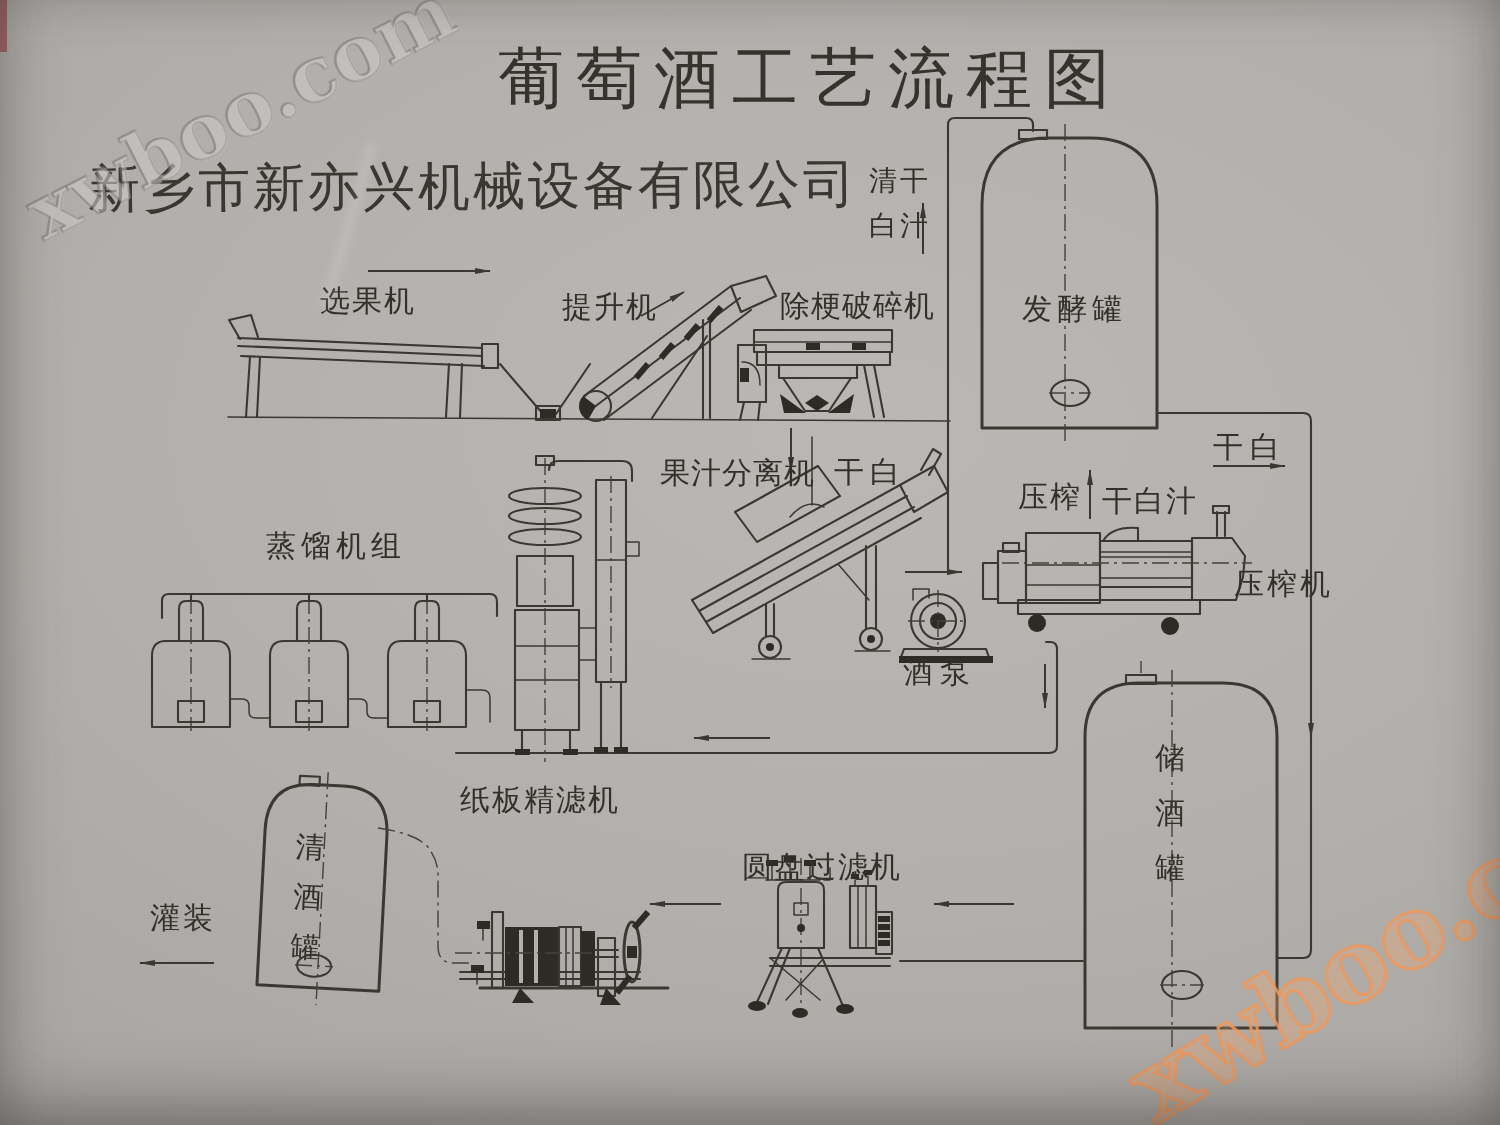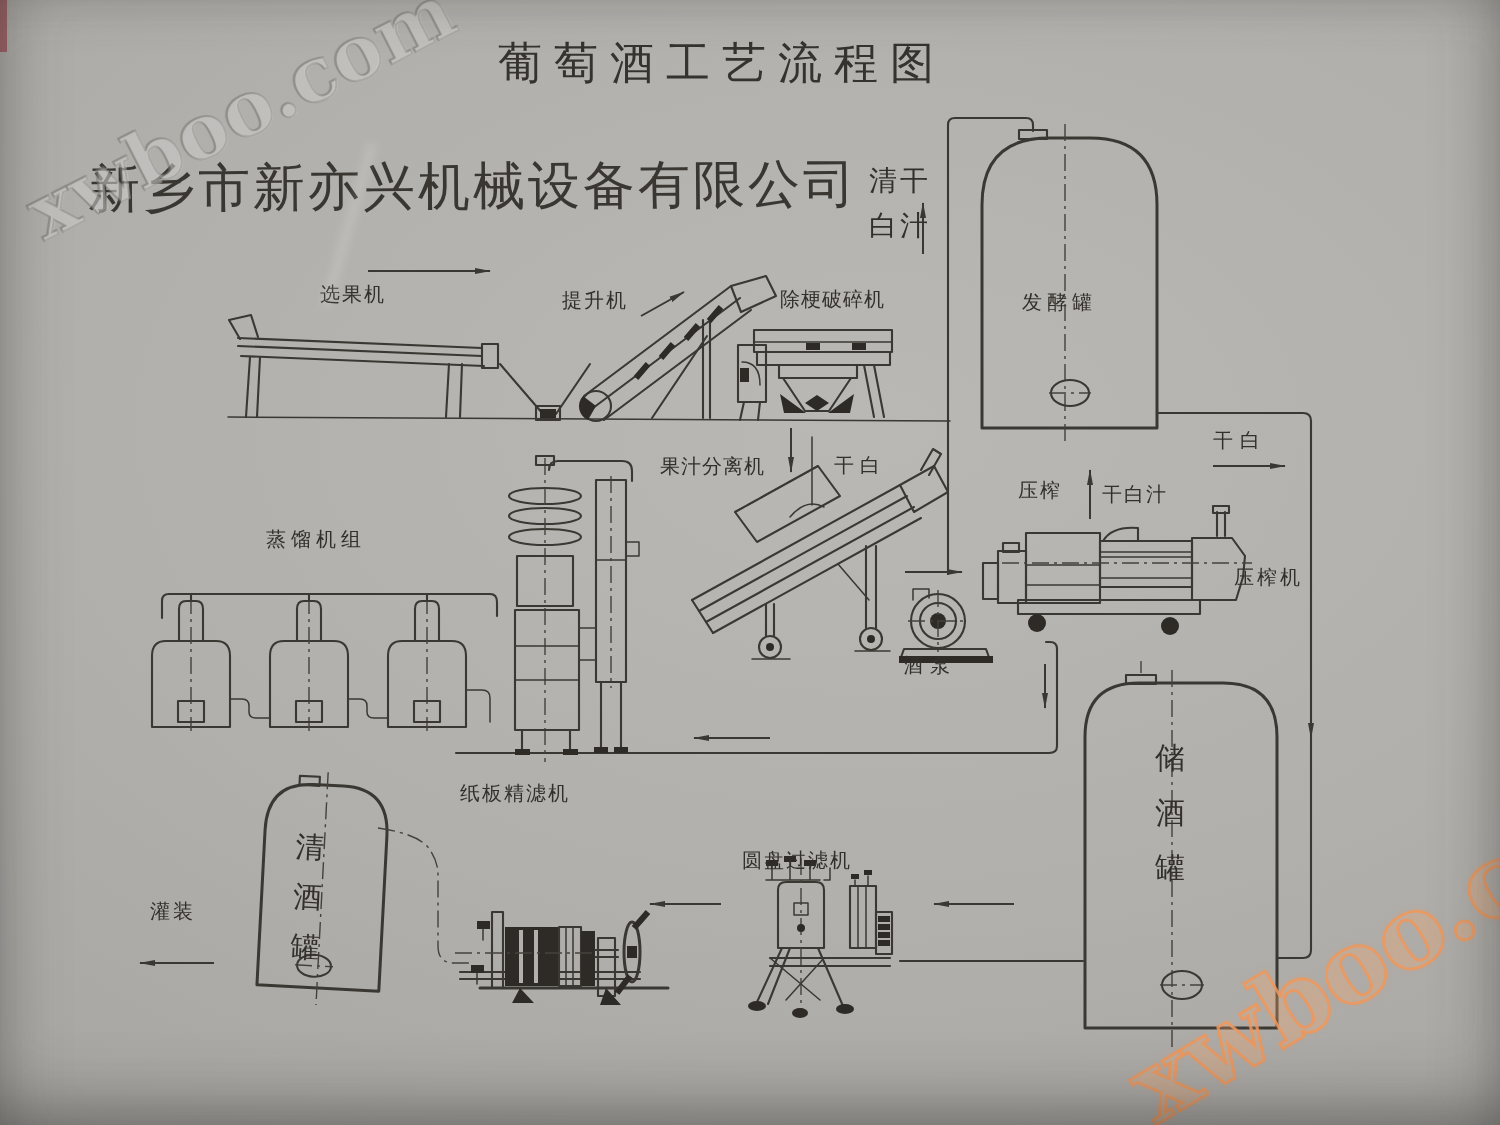--- a/index.html
+++ b/index.html
@@ -17,26 +17,26 @@
   svg{position:absolute;left:0;top:0;}
   .ln{fill:none;stroke:#3b3833;stroke-width:2.1;stroke-linecap:round;stroke-linejoin:round;}
   .th{stroke-width:3;}
   .tn{stroke-width:1.5;}
   .cl{fill:none;stroke:#45413c;stroke-width:1.4;stroke-dasharray:17 5 3 5;}
   .dsh{stroke-dasharray:9 6;}
   .dk{fill:#2e2b27;stroke:none;}
   .pp{fill:#b2b0ac;stroke:none;}
   .ar{fill:none;stroke:#3b3833;stroke-width:2;marker-end:url(#ah);}
   .dkln{stroke:#2e2b27;stroke-width:6;stroke-linecap:butt;}
-  .lbl{position:absolute;color:#332f2a;font-size:20px;letter-spacing:2px;white-space:nowrap;}
+  .lbl{position:absolute;color:#332f2a;font-size:30px;letter-spacing:2px;white-space:nowrap;}
   .v2{white-space:normal;word-break:break-all;width:66px;line-height:45px;letter-spacing:3px;font-size:28px;}
   .v2b{white-space:normal;word-break:break-all;width:68px;line-height:54px;letter-spacing:2px;font-size:29px;}
   .vcol{white-space:normal;word-break:break-all;width:36px;line-height:55px;font-size:30px;letter-spacing:0;}
   .vcol2{white-space:normal;word-break:break-all;width:34px;line-height:50px;font-size:29px;letter-spacing:0;transform:rotate(3deg);}
-  .title{position:absolute;left:498px;top:34px;font-size:44px;letter-spacing:12px;color:#36332e;
+  .title{position:absolute;left:498px;top:34px;font-size:66px;letter-spacing:12px;color:#36332e;
     font-family:Liberation Mono, monospace;font-weight:500;}
   .company{position:absolute;left:88px;top:152px;font-size:52px;letter-spacing:3px;color:#3a3631;
     font-family:"Liberation Serif","DejaVu Serif",serif;transform:rotate(-.4deg);white-space:nowrap;}
   .wm{position:absolute;font-family:"DejaVu Serif","Liberation Serif",serif;font-weight:bold;white-space:nowrap;}
   .wm-tl{left:12px;top:178px;font-size:76px;transform:rotate(-27deg);transform-origin:0 0;
     color:rgba(205,203,198,.16);-webkit-text-stroke:2px rgba(125,123,119,.42);
     text-shadow:1px 1px 1px rgba(255,255,255,.35), -1px -1px 1px rgba(80,78,74,.22);}
   .wm-br{left:1138px;top:1036px;font-size:100px;transform:rotate(-31deg);transform-origin:0 50%;
     color:rgba(255,205,160,.10);-webkit-text-stroke:3px rgba(238,152,92,.85);
     text-shadow:0 0 7px rgba(238,152,92,.28);}

